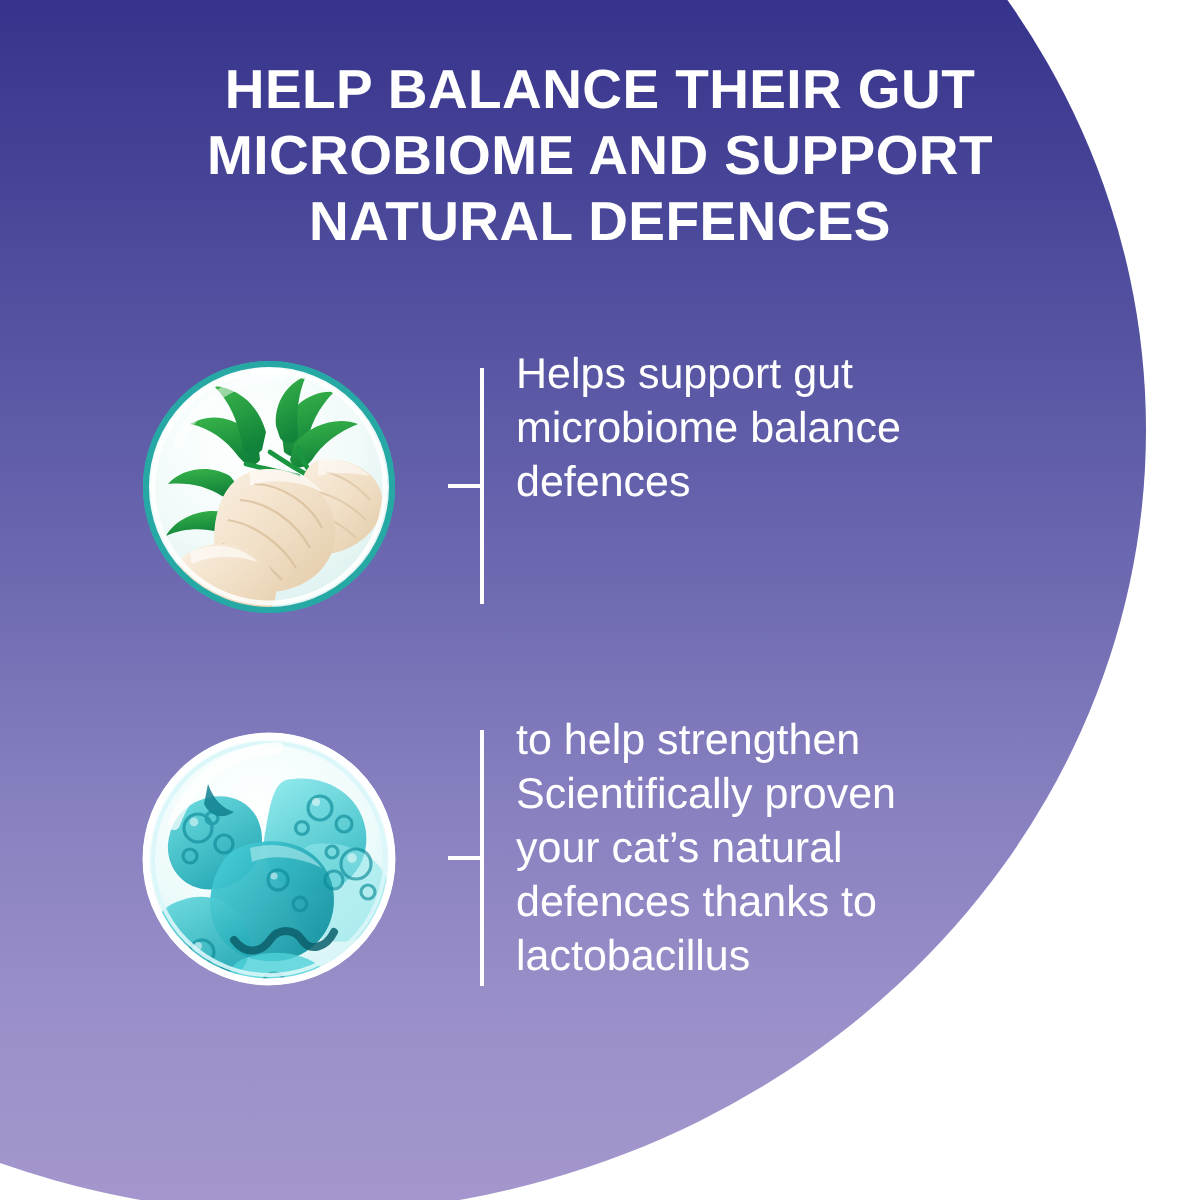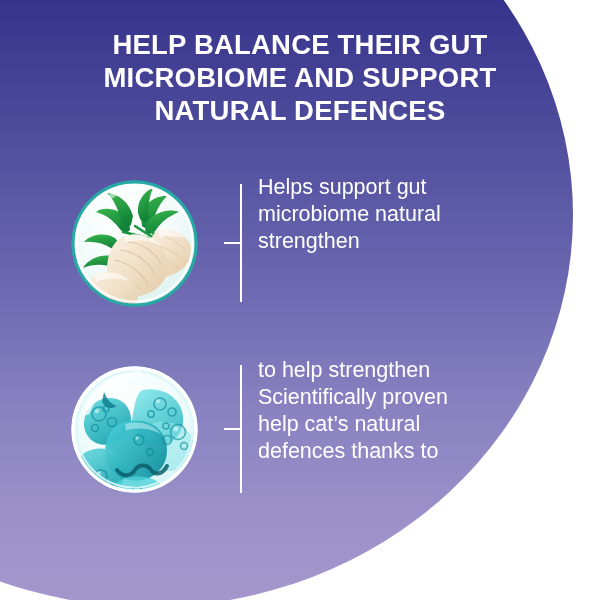--- a/index.html
+++ b/index.html
@@ -205,22 +205,22 @@
       </svg>
     </div>
 
     <div class="divider">
       <span class="vbar"></span>
       <span class="tick"></span>
     </div>
 
     <div class="benefit-text">
       <span class="bt-line">Helps support gut</span>
-      <span class="bt-line">microbiome natural</span>
-      <span class="bt-line">strengthen</span>
+      <span class="bt-line">microbiome balance</span>
+      <span class="bt-line">defences</span>
     </div>
   </div>
 
   <div class="benefit" id="benefit-1">
 
     <div class="icon-disc">
       <svg viewBox="0 0 127 127" aria-hidden="true">
         <defs>
           <radialGradient id="dish2" cx="0.45" cy="0.3" r="0.8">
             <stop offset="0" stop-color="#ffffff"></stop>
@@ -301,18 +301,19 @@
     </div>
 
     <div class="divider">
       <span class="vbar"></span>
       <span class="tick"></span>
     </div>
 
     <div class="benefit-text">
       <span class="bt-line">to help strengthen</span>
       <span class="bt-line">Scientifically proven</span>
-      <span class="bt-line">help cat’s natural</span>
+      <span class="bt-line">your cat’s natural</span>
       <span class="bt-line">defences thanks to</span>
+      <span class="bt-line">lactobacillus</span>
     </div>
   </div>
 
 </div>
 
 </body></html>

